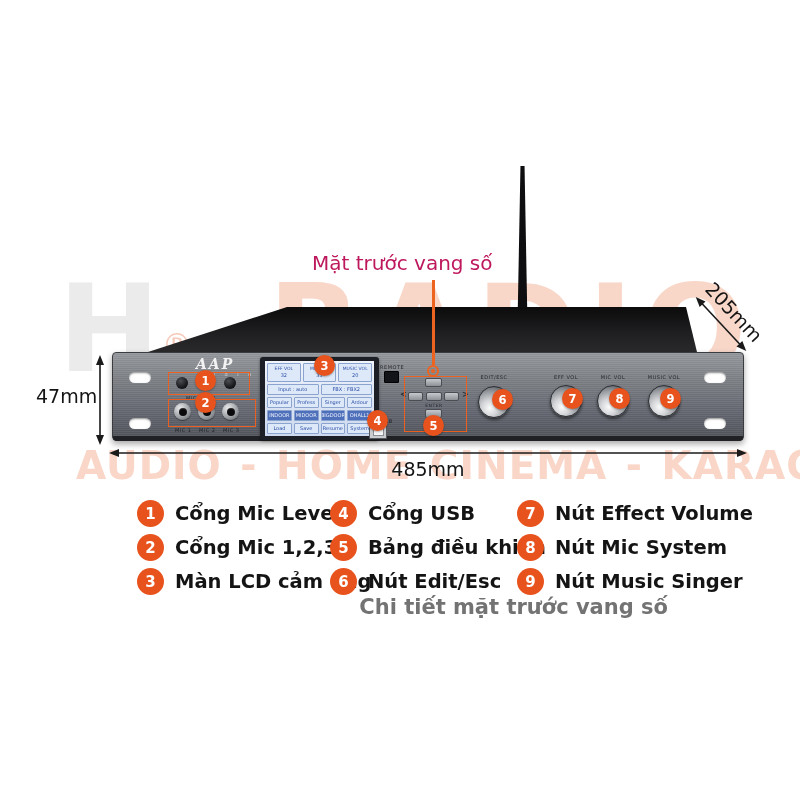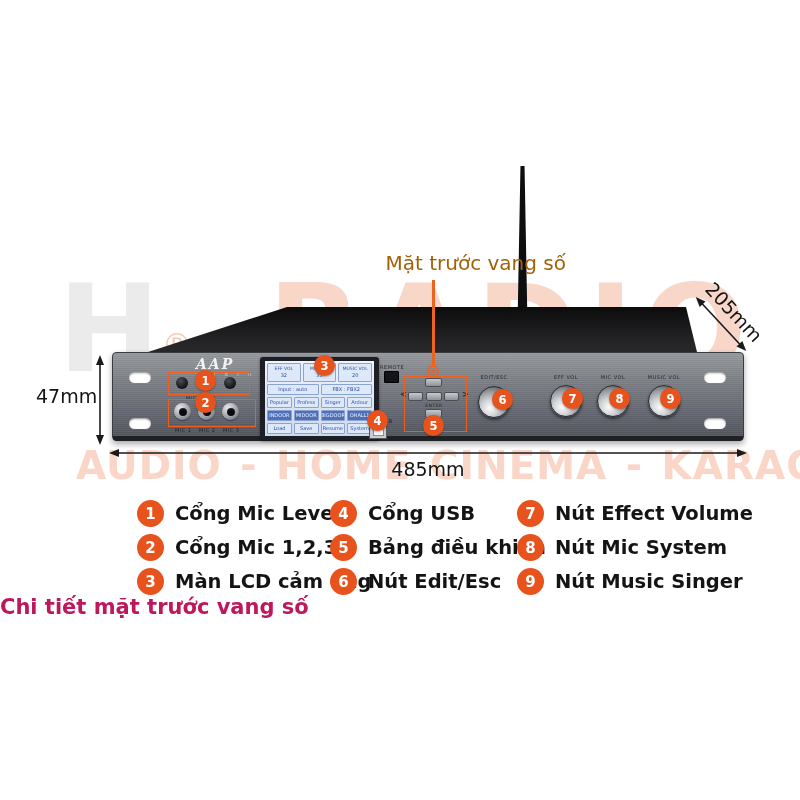--- a/index.html
+++ b/index.html
@@ -74,44 +74,44 @@
     border:1px solid #4a4d52;border-radius:2px;box-sizing:border-box;}
   .pad-chev{position:absolute;z-index:3;font-size:8px;color:rgba(22,24,28,0.8);font-weight:bold;}
 
   .knob{position:absolute;width:32px;height:32px;border-radius:50%;z-index:3;
     background:radial-gradient(circle at 36% 70%,#fbfbfb 0%,#d3d5d8 28%,#9b9ea2 55%,#5c5f63 82%,#393c40 100%);
     border:1px solid #2c2f33;box-shadow:0 2px 3px rgba(0,0,0,0.5);box-sizing:border-box;}
   .knob-label{position:absolute;z-index:3;font-size:5px;color:rgba(18,20,24,0.85);
     letter-spacing:0.5px;text-align:center;white-space:nowrap;}
 
   
-  .front-label{position:absolute;left:300px;top:251px;width:266px;z-index:4;text-align:right;
-    font-size:20px;color:#a16207;}
+  .front-label{position:absolute;left:312px;top:251px;width:266px;z-index:4;text-align:left;
+    font-size:20px;color:#be185d;}
   .pointer-line{position:absolute;left:432px;top:280px;width:3px;height:85px;background:#ED6320;z-index:4;}
   .pointer-ring{position:absolute;left:427px;top:365px;width:12px;height:12px;border:2px solid #ED6320;
     border-radius:50%;z-index:4;box-sizing:border-box;display:flex;align-items:center;justify-content:center;}
   .pointer-dot{width:4px;height:4px;border-radius:50%;background:#ED6320;}
 
   .dim-label{position:absolute;z-index:4;font-size:19px;color:#141414;white-space:nowrap;}
   .dim-svg{position:absolute;z-index:4;}
   .depth-arrow{transform:rotate(47deg);}
   .depth-label{transform:rotate(47deg);text-align:center;}
 
   .co{position:absolute;width:21px;height:21px;border-radius:50%;background:#E8531D;color:#fff;
     z-index:6;font-size:11.5px;font-weight:bold;display:flex;align-items:center;justify-content:center;
     box-shadow:0 1px 2px rgba(0,0,0,0.3);}
 
   
   .legend-col{position:absolute;z-index:2;display:flex;flex-direction:column;gap:7px;}
   .legend-item{display:flex;align-items:center;gap:11px;white-space:nowrap;}
   .legend-num{width:27px;height:27px;border-radius:50%;background:#E8531D;color:#fff;flex:0 0 27px;
     font-size:15px;font-weight:bold;display:flex;align-items:center;justify-content:center;}
   .legend-label{font-size:19.5px;color:#141414;font-weight:600;}
-  .legend-title{position:absolute;left:0;width:668px;top:595px;z-index:2;text-align:left;
-    font-size:21px;font-weight:bold;color:#be185d;}
+  .legend-title{position:absolute;left:0;width:668px;top:595px;z-index:2;text-align:right;
+    font-size:21px;font-weight:bold;color:#737373;}
 </style>
 </head>
 <body>
 
 <div id="scene">
 
   <div class="wm wm-h">H</div>
   <div class="wm wm-reg">®</div>
   <div class="wm wm-radio">RADIO</div>
   <div class="wm wm-tagline">AUDIO - HOME CINEMA - KARAOKE</div>

